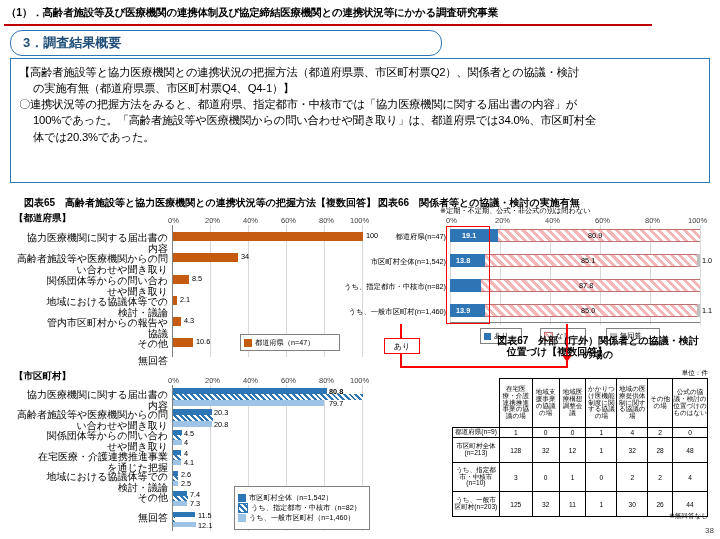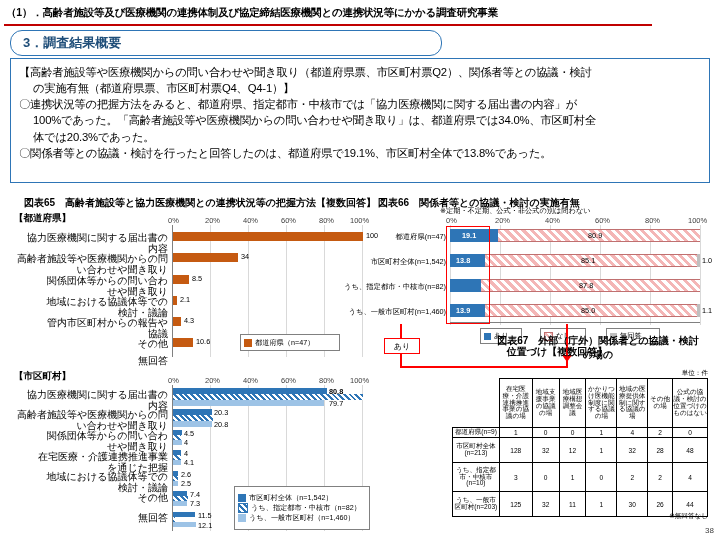--- a/index.html
+++ b/index.html
@@ -102,26 +102,25 @@
 <div class="page">
 
   <div class="doc-title">（1）．高齢者施設等及び医療機関の連携体制及び協定締結医療機関との連携状況等にかかる調査研究事業</div>
   <div class="title-rule"></div>
 
   <div class="sec-head">
     <span>3．調査結果概要</span>
   </div>
 
   <div class="summary">
-    <p>【高齢者施設等や医療機関からの問い合わせや聞き取り（都道府県票、市区町村票Q2）、関係者等との協議・検討</p>
+    <p>【高齢者施設等と協力医療機関との連携状況の把握方法（都道府県票、市区町村票Q2）、関係者との協議・検討</p>
     <p class="ind">の実施有無（都道府県票、市区町村票Q4、Q4-1）】</p>
     <p>〇連携状況等の把握方法をみると、都道府県、指定都市・中核市では「協力医療機関に関する届出書の内容」が</p>
     <p class="ind">100%であった。「高齢者施設等や医療機関からの問い合わせや聞き取り」は、都道府県では34.0%、市区町村全</p>
     <p class="ind">体では20.3%であった。</p>
-    <p>〇関係者等との協議・検討を行ったと回答したのは、都道府県で19.1%、市区町村全体で13.8%であった。</p>
   </div>
 
   <div class="cap" id="cap65">図表65　高齢者施設等と協力医療機関との連携状況等の把握方法【複数回答】</div>
   <div class="cap" id="cap66">図表66　関係者等との協議・検討の実施有無</div>
   <div id="cap66note">※定期・不定期、公式・非公式の別は問わない</div>
 
   <div class="grp-label" id="grp-pref">【都道府県】</div>
   <div class="grp-label" id="grp-city">【市区町村】</div>
 
   <div>

